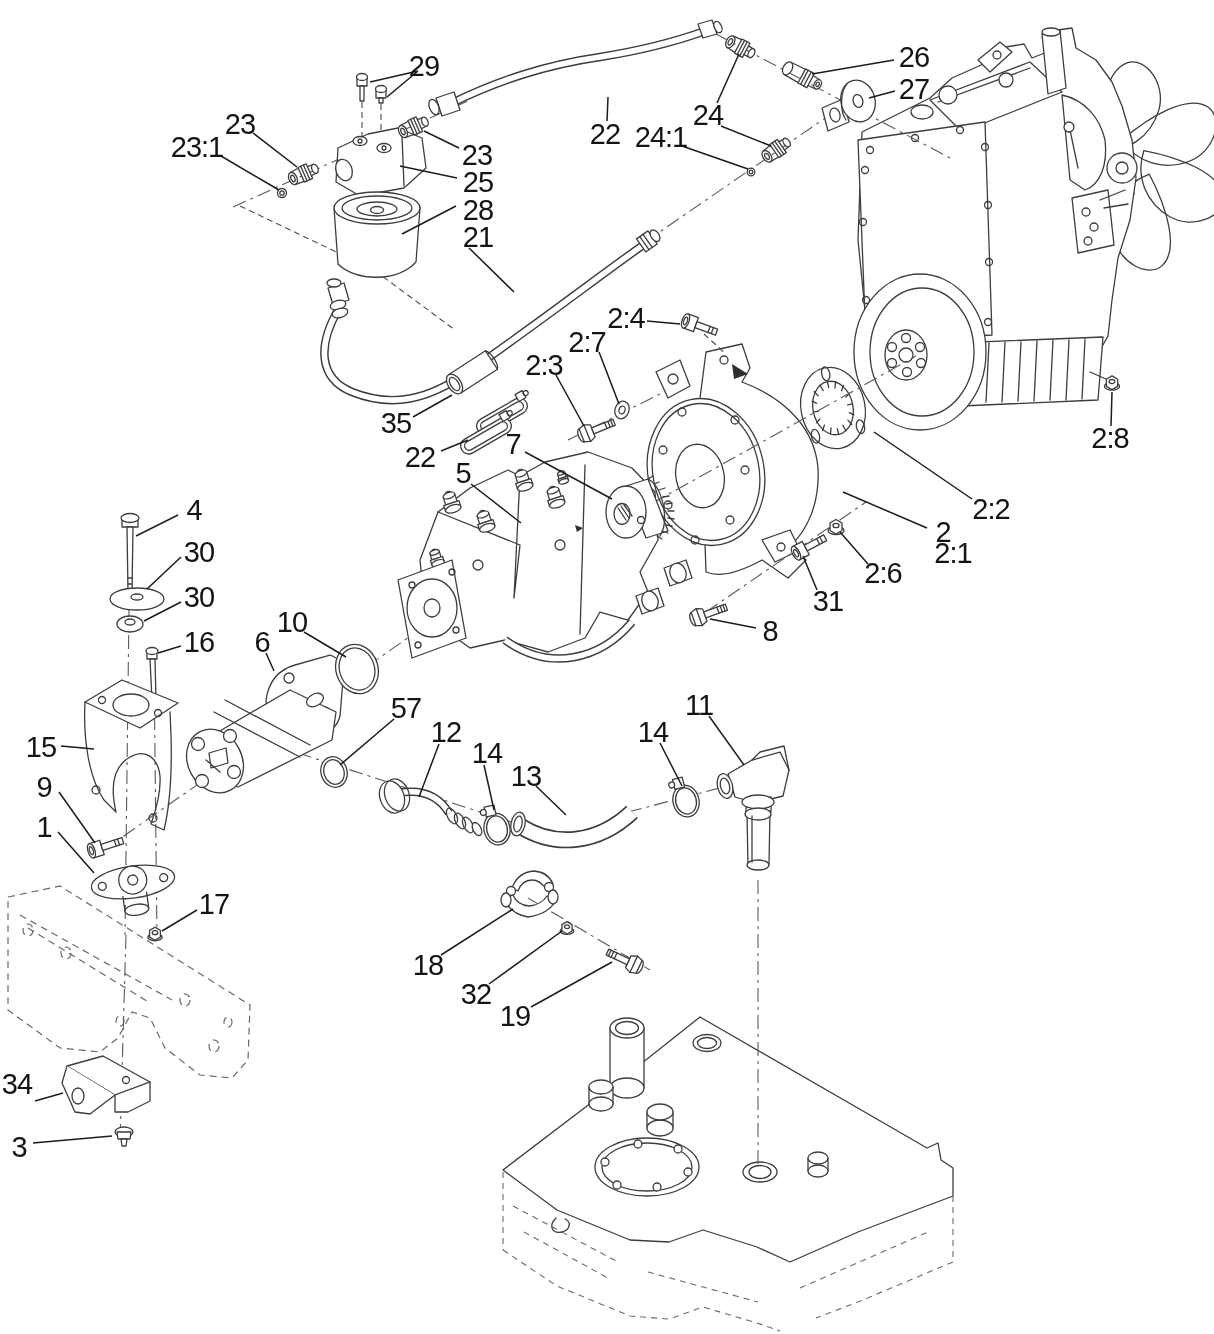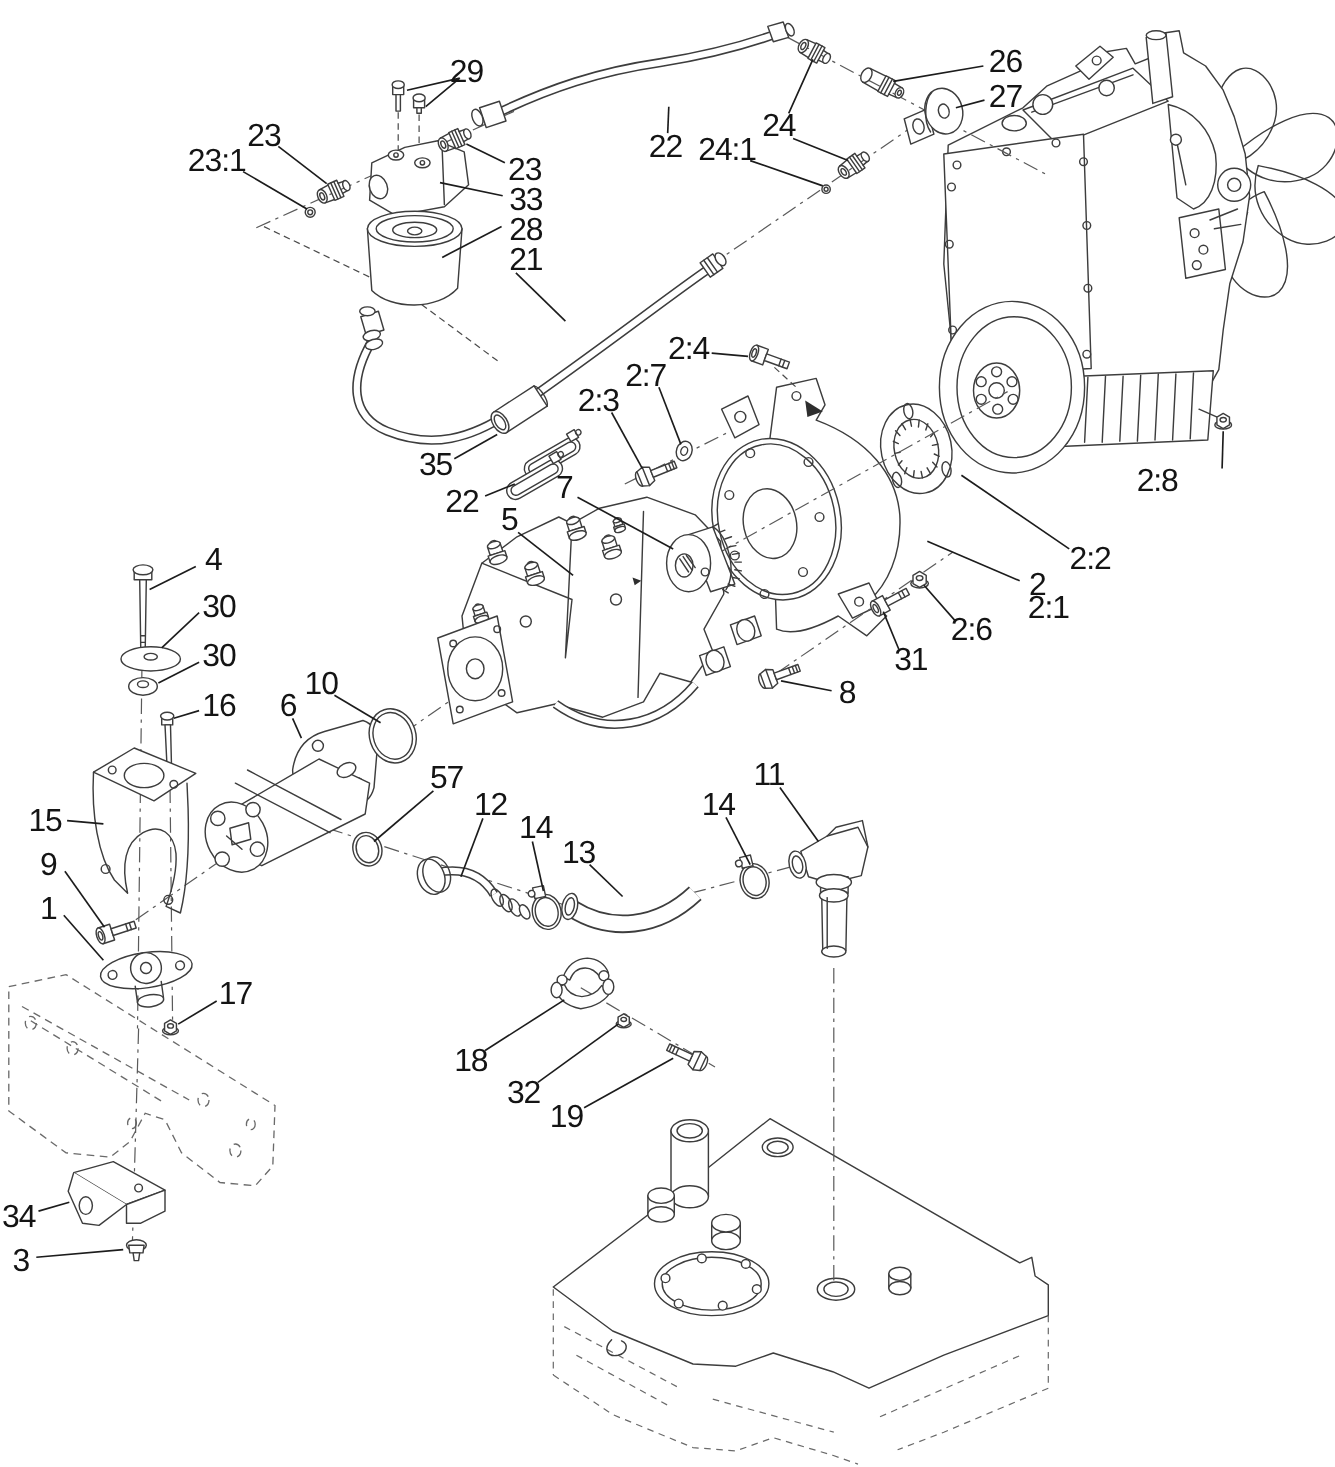--- a/index.html
+++ b/index.html
@@ -567,32 +567,32 @@
     <path d="M531,1007 L612,962"></path>
         <path d="M35,1101 L63,1093"></path>
     <path d="M33,1143 L112,1136"></path>
   </g>
 </svg>
 
 <div class="co" style="left:424px;top:66px">29</div>
 <div class="co" style="left:240px;top:124px">23</div>
 <div class="co" style="left:197px;top:147px">23:1</div>
 <div class="co" style="left:477px;top:155px">23</div>
-<div class="co" style="left:478px;top:182px">33</div>
+<div class="co" style="left:478px;top:182px">25</div>
 <div class="co" style="left:478px;top:210px">28</div>
 <div class="co" style="left:478px;top:237px">21</div>
 <div class="co" style="left:605px;top:134px">22</div>
 <div class="co" style="left:661px;top:137px">24:1</div>
 <div class="co" style="left:708px;top:115px">24</div>
 <div class="co" style="left:914px;top:57px">26</div>
 <div class="co" style="left:914px;top:89px">27</div>
 <div class="co" style="left:626px;top:318px">2:4</div>
 <div class="co" style="left:587px;top:342px">2:7</div>
 <div class="co" style="left:544px;top:365px">2:3</div>
-<div class="co" style="left:1052px;top:438px">2:8</div>
+<div class="co" style="left:1110px;top:438px">2:8</div>
 <div class="co" style="left:991px;top:509px">2:2</div>
 <div class="co" style="left:943px;top:532px">2</div>
 <div class="co" style="left:953px;top:553px" bind="">2:1</div>
 <div class="co" style="left:883px;top:573px">2:6</div>
 <div class="co" style="left:828px;top:601px">31</div>
 <div class="co" style="left:770px;top:631px">8</div>
 <div class="co" style="left:396px;top:423px">35</div>
 <div class="co" style="left:420px;top:457px">22</div>
 <div class="co" style="left:513px;top:444px">7</div>
 <div class="co" style="left:463px;top:473px">5</div>
@@ -608,15 +608,15 @@
 <div class="co" style="left:214px;top:904px">17</div>
 <div class="co" style="left:406px;top:708px">57</div>
 <div class="co" style="left:446px;top:732px">12</div>
 <div class="co" style="left:487px;top:753px">14</div>
 <div class="co" style="left:526px;top:776px">13</div>
 <div class="co" style="left:653px;top:732px">14</div>
 <div class="co" style="left:699px;top:705px">11</div>
 <div class="co" style="left:428px;top:965px">18</div>
 <div class="co" style="left:476px;top:994px">32</div>
 <div class="co" style="left:515px;top:1016px">19</div>
-<div class="co" style="left:17px;top:1107px">34</div>
+<div class="co" style="left:17px;top:1084px">34</div>
 <div class="co" style="left:19px;top:1147px">3</div>
 </div>
 
 </body></html>

